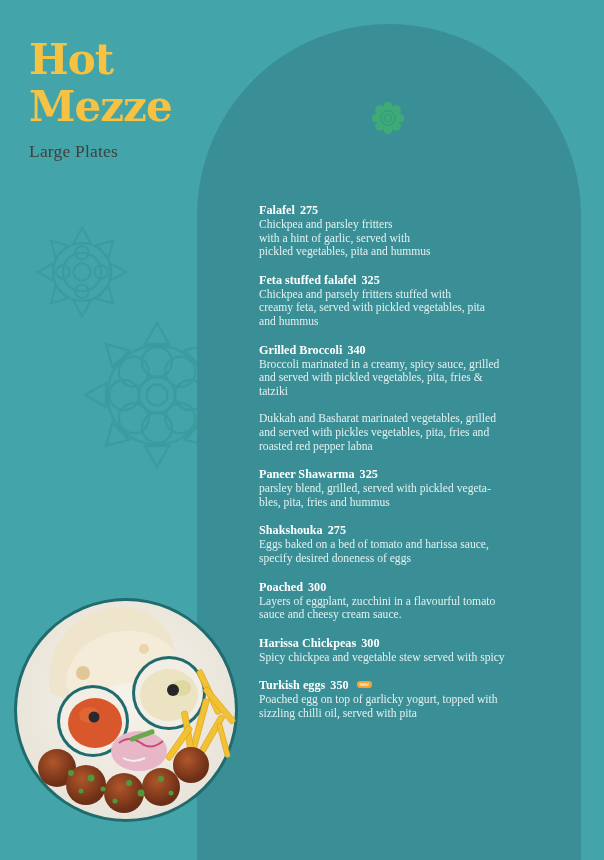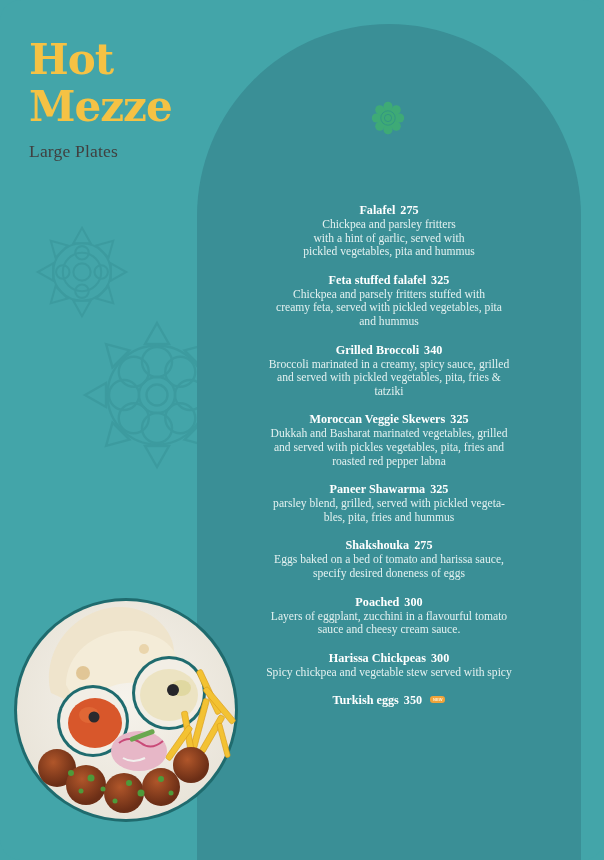--- a/index.html
+++ b/index.html
@@ -60,21 +60,21 @@
       left: 370px;
       top: 100px;
       width: 36px;
       height: 36px;
     }
     .menu {
       position: absolute;
       left: 259px;
       top: 203px;
       width: 260px;
-      text-align: center;
+      text-align: left;
       color: #ffffff;
     }
     .item {
       margin: 0 0 14px 0;
     }
     .item-head {
       font-family: "Liberation Serif", "DejaVu Serif", serif;
       font-weight: bold;
       font-size: 12.2px;
       line-height: 15px;
@@ -217,23 +217,20 @@
         <span>Grilled Broccoli</span><span class="price">340</span>
       </div>
       <div class="item-desc">
         <div>Broccoli marinated in a creamy, spicy sauce, grilled</div>
         <div>and served with pickled vegetables, pita, fries &amp;</div>
         <div>tatziki</div>
       </div>
     </div>
 
     <div class="item">
-      <div class="item-head">
-        <span>Moroccan Veggie Skewers</span><span class="price">325</span>
-      </div>
       <div class="item-desc">
         <div>Dukkah and Basharat marinated vegetables, grilled</div>
         <div>and served with pickles vegetables, pita, fries and</div>
         <div>roasted red pepper labna</div>
       </div>
     </div>
 
     <div class="item">
       <div class="item-head">
         <span>Paneer Shawarma</span><span class="price">325</span>
@@ -269,20 +266,24 @@
         <span>Harissa Chickpeas</span><span class="price">300</span>
       </div>
       <div class="item-desc">
         <div>Spicy chickpea and vegetable stew served with spicy</div>
       </div>
     </div>
 
     <div class="item">
       <div class="item-head">
         <span>Turkish eggs</span><span class="price">350</span><span class="badge">NEW</span>
+      </div>
+      <div class="item-desc">
+        <div>Poached egg on top of garlicky yogurt, topped with</div>
+        <div>sizzling chilli oil, served with pita</div>
       </div>
     </div>
 
   </div>
 
   <svg class="plate" viewBox="0 0 230 230">
     <defs>
       <radialGradient id="plateG" cx="50%" cy="45%" r="55%">
         <stop offset="0%" stop-color="#f6f3ec"></stop>
         <stop offset="100%" stop-color="#e9e4d9"></stop>

